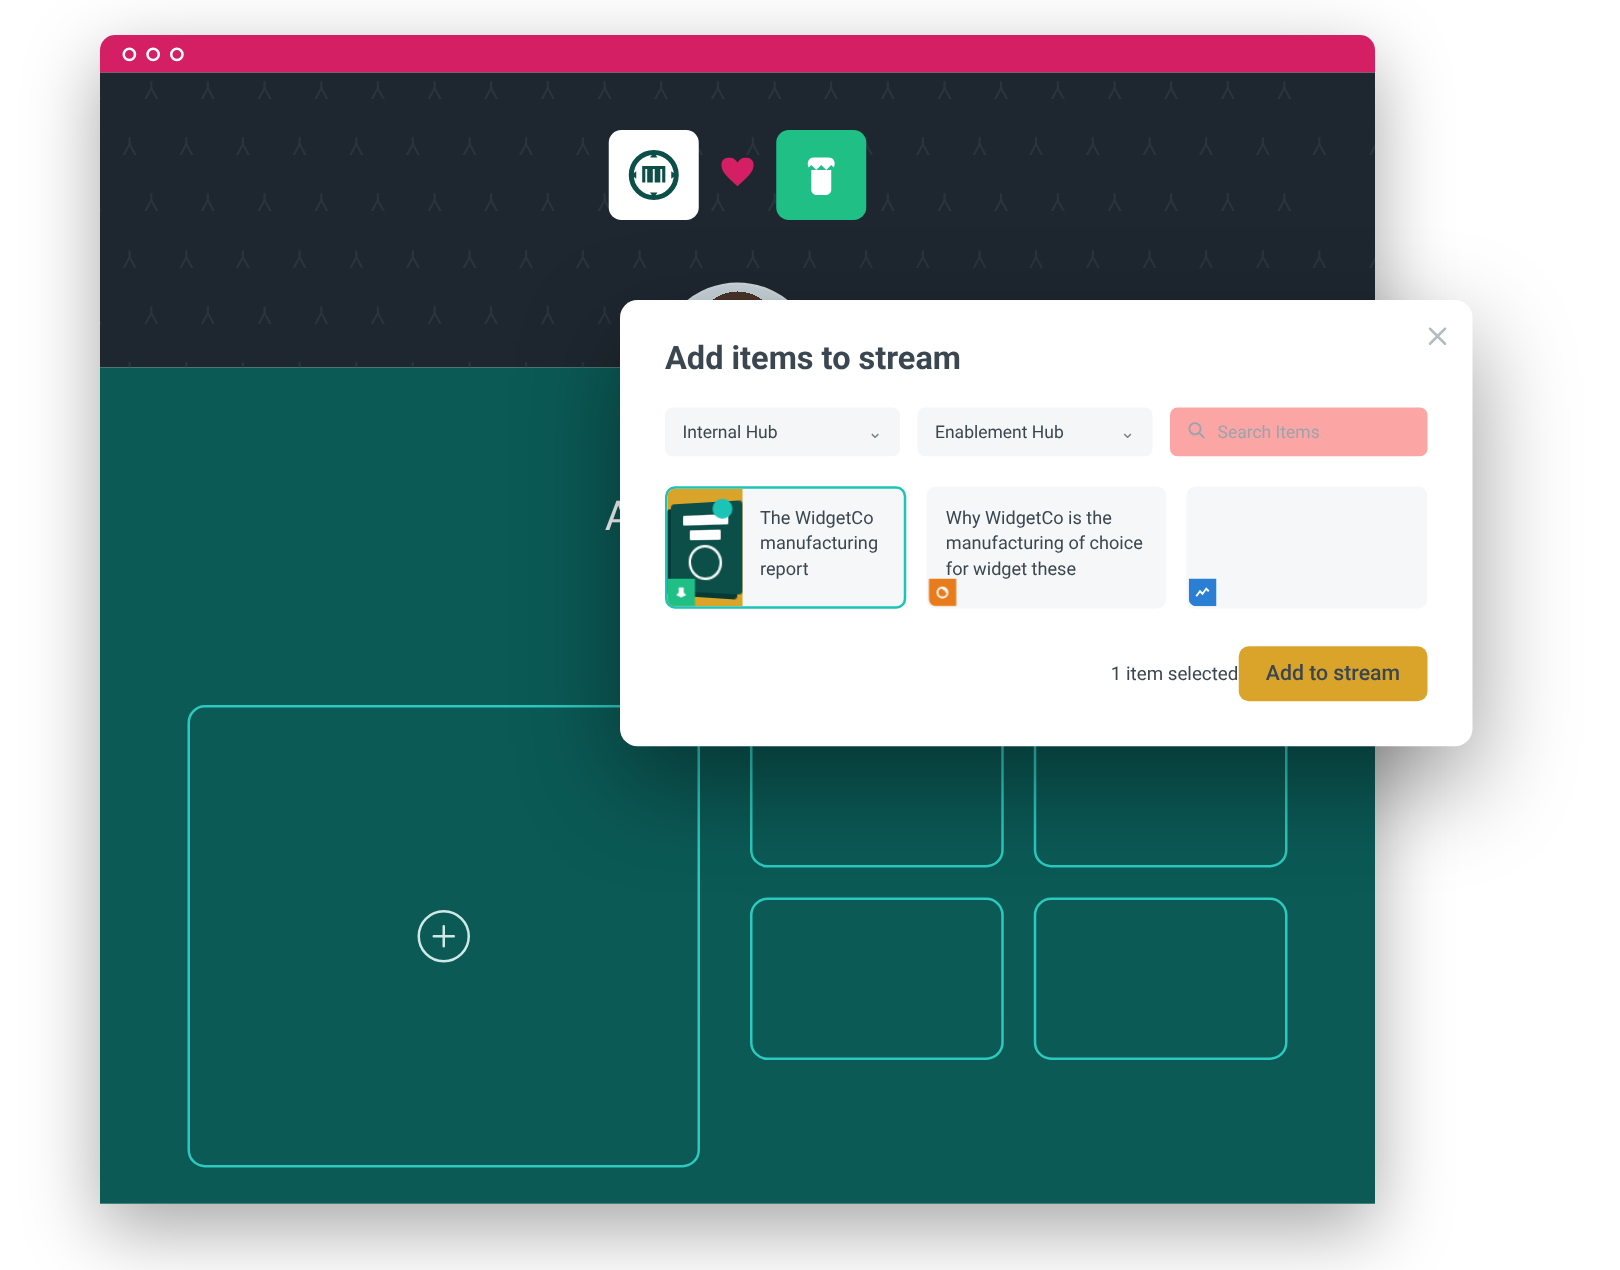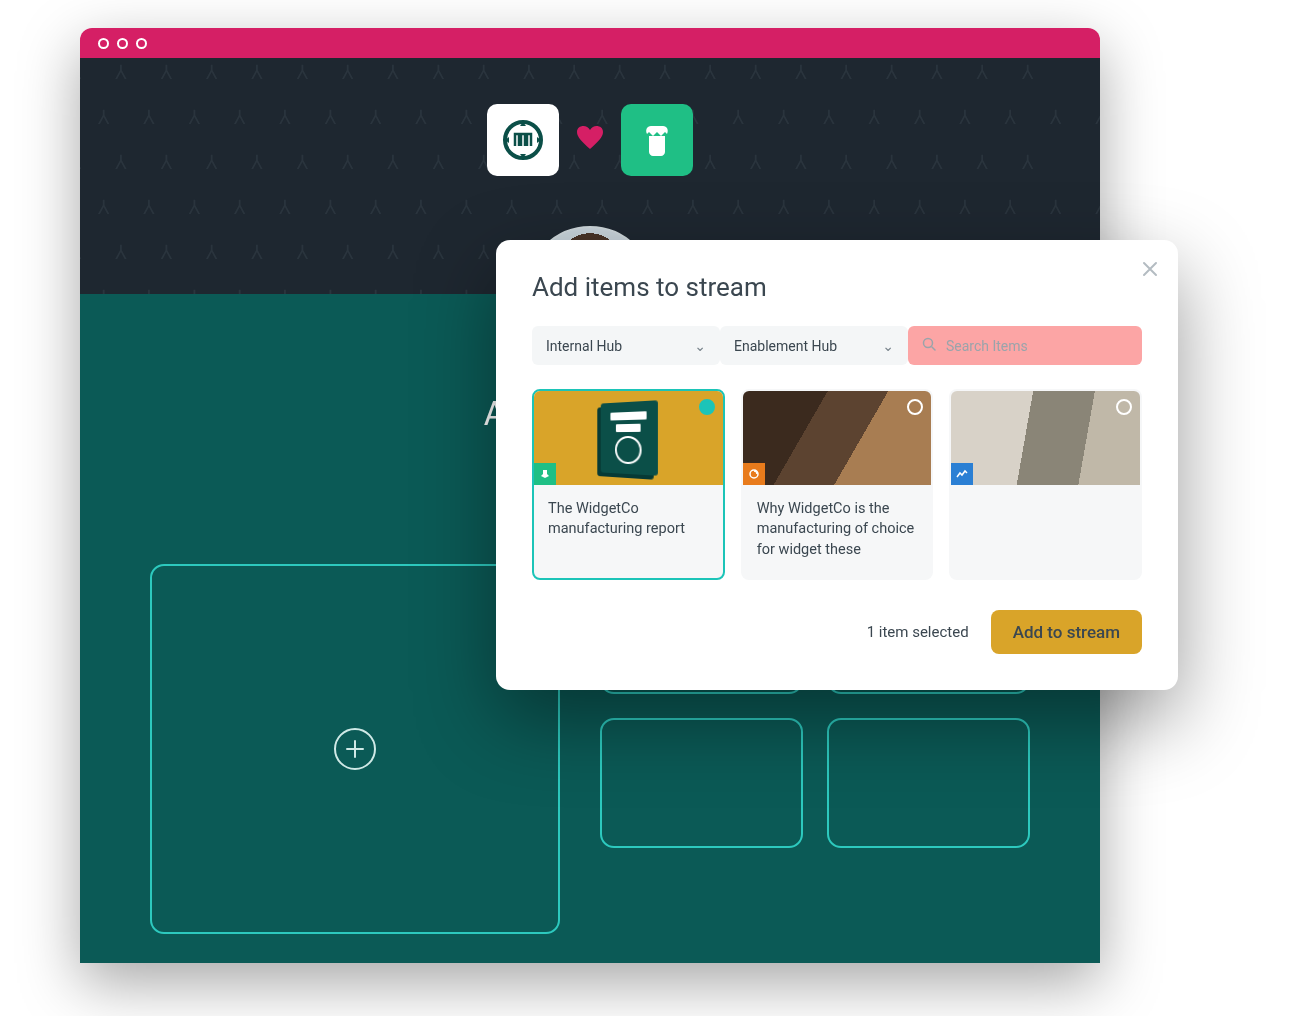--- a/index.html
+++ b/index.html
@@ -100,40 +100,40 @@
   background: #fff;
   border-radius: 14px;
   box-shadow: 0 30px 80px rgba(0,0,0,0.4);
   padding: 32px 36px 36px 36px;
   z-index: 100;
 }
 .modal-close {
   position:absolute; top: 18px; right: 20px;
   color:#b4bcc2; font-size: 20px; cursor:pointer;
 }
-.modal-title { font-size: 26px; color:#3b4750; font-weight: 400; margin-bottom: 24px; }
-.modal-controls { display:flex; margin-bottom: 24px; }
+.modal-title { font-size: 26px; color:#3b4750; font-weight: 700; margin-bottom: 24px; }
+.modal-controls { display:flex; gap: 14px; margin-bottom: 24px; }
 .dropdown {
   background:#f4f6f7; border-radius: 6px;
   padding: 10px 14px; display:flex; align-items:center; justify-content:space-between;
   width: 188px; font-size: 14px; color:#3b4750; cursor:pointer;
 }
 .search-field {
   background:#fca5a5; border-radius: 6px; flex:1;
   display:flex; align-items:center; padding: 10px 14px; gap: 10px;
 }
 .search-field input { border:none; background:transparent; outline:none; font-size:14px; width:100%; color:#3b4750; }
 .search-field input::placeholder { color:#9aa4ab; }
 .search-icon { color:#9aa4ab; }
 
 .item-row { display:flex; gap: 16px; margin-bottom: 30px; }
 .item-card {
   flex:1; border-radius: 8px; background:#f6f7f8;
   border: 2px solid transparent; overflow:hidden; cursor:pointer;
-  display:flex; flex-direction:column;
+  display:flex; 
 }
 .item-card.selected { border-color:#1cc4b8; }
 .item-thumb { height: 94px; position:relative; }
 .thumb-a { background:#d9a429; display:flex; align-items:center; justify-content:center; }
 .thumb-b { background: linear-gradient(120deg, #3b2a1e 0 35%, #5c4330 35% 60%, #a87d52 60% 100%); }
 .thumb-c { background: linear-gradient(100deg, #d8d2c8 0 40%, #8a8577 40% 70%, #c0b8a8 70% 100%); }
 .book {
   width: 60px; height: 72px;
   background: #0b4f48; border-radius: 3px;
   transform: perspective(200px) rotateY(-18deg);
@@ -150,21 +150,21 @@
 .item-card.selected .select-dot { background:#1cc4b8; border-color:#1cc4b8; }
 .badge {
   position:absolute; bottom:0; left:0; width:22px; height:22px;
   display:flex; align-items:center; justify-content:center; color:#fff; font-size:12px;
 }
 .badge.green { background:#1fbf85; }
 .badge.orange { background:#e87b1c; }
 .badge.blue { background:#2a7fd4; }
 .item-text { padding: 14px 14px 18px 14px; font-size:14.5px; color:#3b4750; line-height:1.4; }
 
-.modal-footer { display:flex; align-items:center; justify-content:flex-end; gap: 22px; }
+.modal-footer { display:flex; align-items:center; justify-content:flex-end; }
 .selected-count { font-size:15px; color:#3b4750; }
 .add-btn {
   background:#d9a429; color:#3b4750; font-size:17px;
   padding: 12px 22px; border:none; border-radius:8px; cursor:pointer; font-weight:500;
 }
 .chev { font-size: 14px; color:#7a858d; }
 </style>
 </head>
 <body>
 

